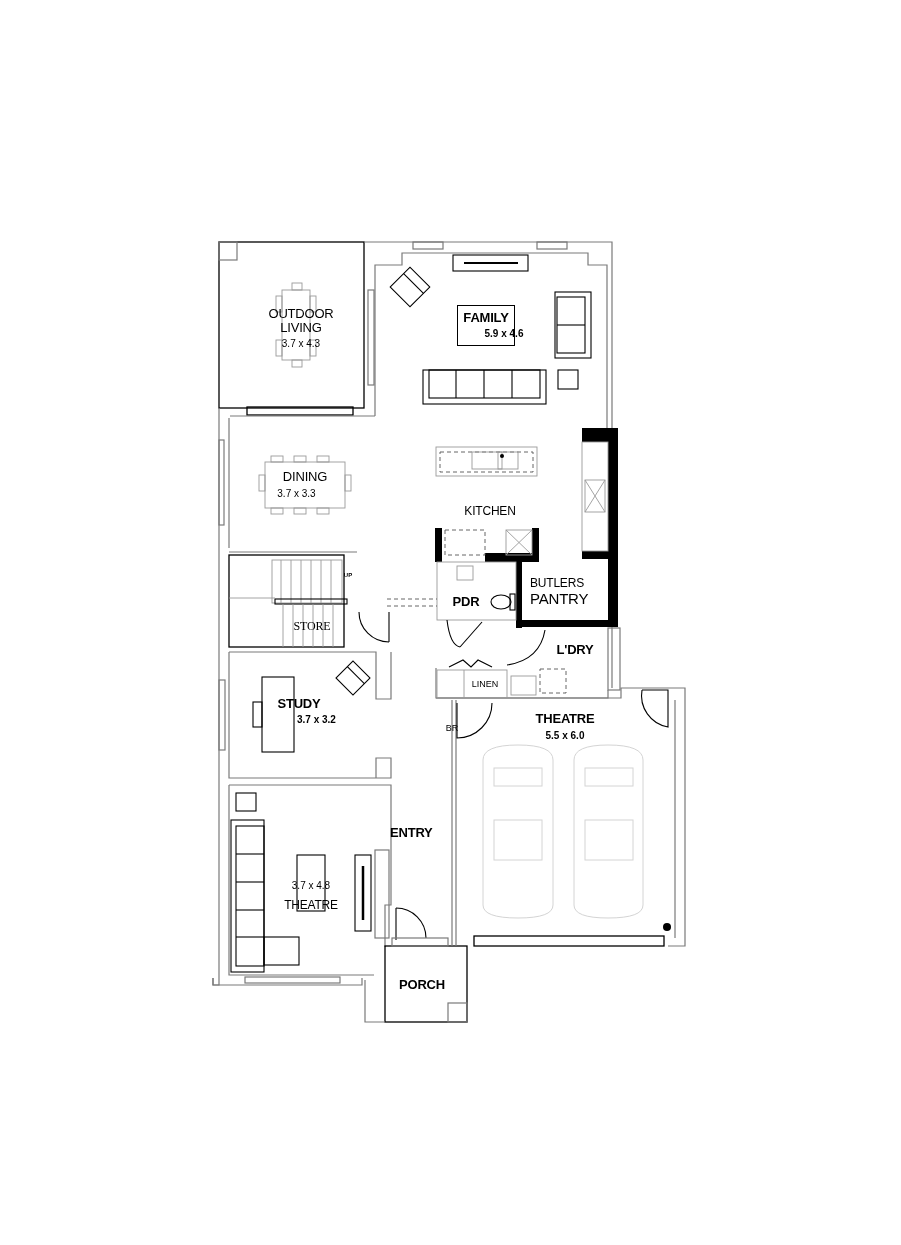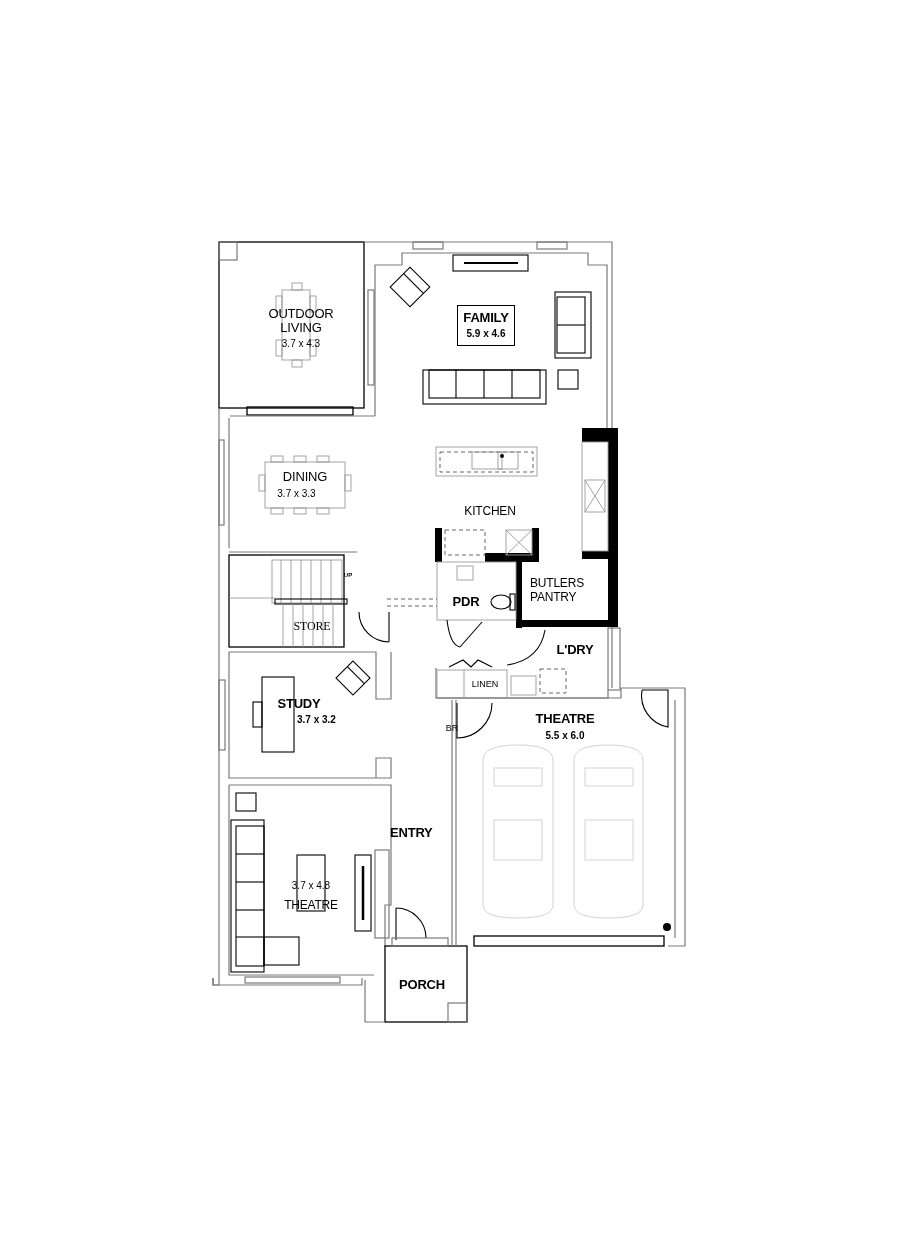--- a/index.html
+++ b/index.html
@@ -212,29 +212,29 @@
     <circle cx="667" cy="927" r="4" fill="#000"></circle>
   </g>
 </svg>
 
 <div class="lbl name" style="left:262px; top:306px; width:78px;">OUTDOOR</div>
 <div class="lbl name" style="left:262px; top:320px; width:78px;">LIVING</div>
 <div class="lbl dim" style="left:262px; top:338px; width:78px;">3.7 x 4.3</div>
 
 <div class="family-box"></div>
 <div class="lbl name b" style="left:457px; top:310px; width:58px;">FAMILY</div>
-<div class="lbl dim b" style="left:457px; top:328px; width:58px;">5.9 x 4.6</div>
+<div class="lbl dim b" style="left:457px; top:328px; width:58px;padding-left:18px;">5.9 x 4.6</div>
 
 <div class="lbl name" style="left:265px; top:469px; width:80px;">DINING</div>
 <div class="lbl dim" style="left:265px; top:488px; width:63px;">3.7 x 3.3</div>
 
 <div class="lbl name" style="left:450px; top:504px; width:80px; font-size:12px;">KITCHEN</div>
 
 <div class="lbl name" style="left:530px; top:576px; width:56px; font-size:12px; text-align:left;">BUTLERS</div>
-<div class="lbl name" style="left:530px; top:590px; width:56px; font-size:12px; text-align:left;">PANTRY</div>
+<div class="lbl name" style="left:530px; top:590px; width:56px; font-size:15px; text-align:left;">PANTRY</div>
 
 <div class="lbl name b" style="left:450px; top:594px; width:32px;">PDR</div>
 
 <div class="lbl name" style="left:288px; top:619px; width:48px; font-size:12px;font-family:Liberation Serif, serif;">STORE</div>
 <div class="lbl small" style="left:343px; top:572px; width:10px; font-size:6px; font-weight:bold;">UP</div>
 
 <div class="lbl name b" style="left:550px; top:642px; width:50px;">L'DRY</div>
 <div class="lbl small" style="left:442px; top:707px; width:20px;margin-top:16px;">BR</div>
 <div class="lbl small" style="left:466px; top:679px; width:38px;">LINEN</div>
 

